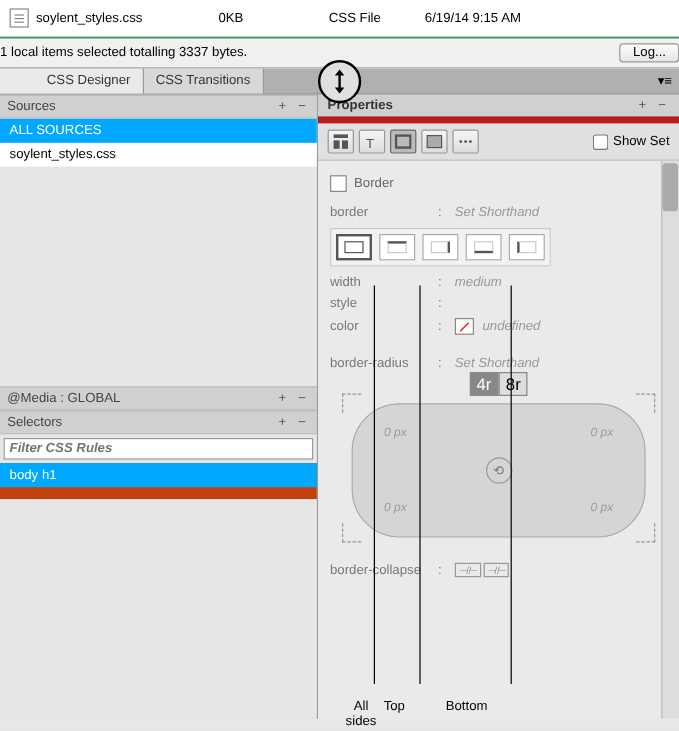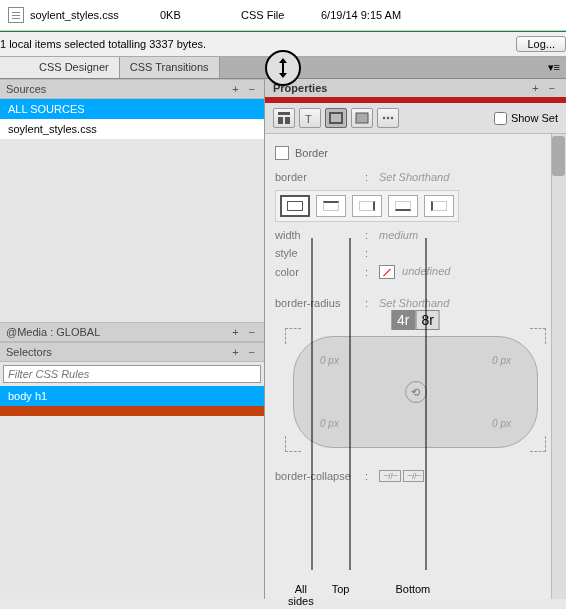--- a/index.html
+++ b/index.html
@@ -3,21 +3,21 @@
 <meta charset="utf-8">
 <style>
   * { box-sizing: border-box; font-family: Tahoma, Arial, sans-serif; font-size: 11px; }
   body { margin: 0; background: #e8e8e8; width: 566px; height: 609px; overflow: hidden; position: relative; }
   
   .filelist { background: #fff; border-bottom: 1px solid #ccc; padding: 4px 0; }
   .filelist-row { display: flex; align-items: center; padding: 3px 8px; }
   .file-icon { width: 16px; height: 16px; background: #fff; border: 1px solid #888; margin-right: 6px; position: relative; }
   .file-icon::after { content: ""; position: absolute; top: 4px; left: 3px; right: 3px; height: 1px; background: #888; box-shadow: 0 3px 0 #888, 0 6px 0 #888; }
   .fname { width: 130px; }
-  .fsize { width: 81px; }
+  .fsize { width: 92px; margin-left: 22px; }
   .ftype { width: 80px; }
   .fdate { flex: 1; }
   
   .statusbar { background: #f0f0f0; border-top: 1px solid #15803d; border-bottom: 1px solid #aaa; padding: 4px 0; display: flex; align-items: center; position: relative; }
   .log-btn { margin-left: auto; padding: 1px 10px; border: 1px solid #999; background: linear-gradient(#fdfdfd,#e6e6e6); border-radius: 3px; cursor: pointer; }
   
   .drag-handle { position: absolute; left: 50%; top: 50px; transform: translateX(-50%); width: 36px; height: 36px; border: 2px solid #000; border-radius: 50%; background: #e0e0e0; display: flex; align-items: center; justify-content: center; z-index: 10; }
   .drag-handle svg { width: 16px; height: 22px; }
   
   .panel-tabs { background: #b0b0b0; display: flex; border-bottom: 1px solid #888; }
@@ -32,21 +32,21 @@
   .section-header { background: #d0d0d0; padding: 3px 6px; display: flex; align-items: center; border-top: 1px solid #bbb; border-bottom: 1px solid #bbb; }
   .section-header .title { color: #444; }
   .section-header .actions { margin-left: auto; display: flex; gap: 4px; color: #666; }
   .plus, .minus { cursor: pointer; padding: 0 3px; color: #555; }
   
   .sources-list { background: #fff; flex: 0 0 auto; }
   .src-item { padding: 4px 8px; cursor: pointer; }
   .src-item.sel { background: #00a8ff; color: #fff; }
   .left-spacer { flex: 1; background: #e6e6e6; }
   
-  .filter-input { width: 100%; border: 1px solid #999; padding: 2px 4px; font-style: italic; background: #fff; color: #888; }
+  .filter-input { width: 100%; border: 1px solid #999; padding: 2px 4px; font-style: italic; background: #fff; color: #888; font-weight: bold; }
   .selector-list { background: #c2410c; min-height: 30px; }
   .sel-item { padding: 4px 8px; background: #00a8ff; color: #fff; cursor: pointer; }
   
   .props-header { background: #d0d0d0; padding: 3px 8px; display: flex; align-items: center; border-bottom: 6px solid #b91c1c; }
   .props-header .title { color: #333; font-weight: bold; }
   
   .cat-row { background: #e0e0e0; padding: 5px 8px; display: flex; align-items: center; border-bottom: 1px solid #bbb; gap: 4px; }
   .cat-btn { width: 22px; height: 20px; border: 1px solid #999; background: linear-gradient(#f5f5f5,#ddd); display: flex; align-items: center; justify-content: center; cursor: pointer; border-radius: 2px; }
   .cat-btn.active { background: #bbb; border-color: #666; }
   .cat-btn svg { width: 14px; height: 14px; }
@@ -92,21 +92,21 @@
   .dc-tl { top: 6px; left: 10px; border-right: none; border-bottom: none; }
   .dc-tr { top: 6px; right: 10px; border-left: none; border-bottom: none; }
   .dc-bl { bottom: 0px; left: 10px; border-right: none; border-top: none; }
   .dc-br { bottom: 0px; right: 10px; border-left: none; border-top: none; }
   
   .collapse-icons { display: inline-flex; gap: 2px; color: #888; }
   .collapse-icons span { border: 1px solid #999; padding: 0 2px; font-size: 9px; }
   
   .callouts { position: absolute; top: 234px; left: 298px; pointer-events: none; z-index: 20; }
   .callouts line { stroke: #000; stroke-width: 1; }
-  .call-labels { position: absolute; bottom: 2px; left: 288px; display: flex; gap: 18px; font-size: 12px; color: #000; width: 260px; }
+  .call-labels { position: absolute; bottom: 2px; left: 288px; display: flex; gap: 6px; font-size: 12px; color: #000; width: 260px; }
   .call-labels div { text-align: center; }
 </style>
 </head>
 <body>
 
 <div class="filelist">
   <div class="filelist-row">
     <div class="file-icon"></div>
     <div class="fname">soylent_styles.css</div>
     <div class="fsize">0KB</div>

